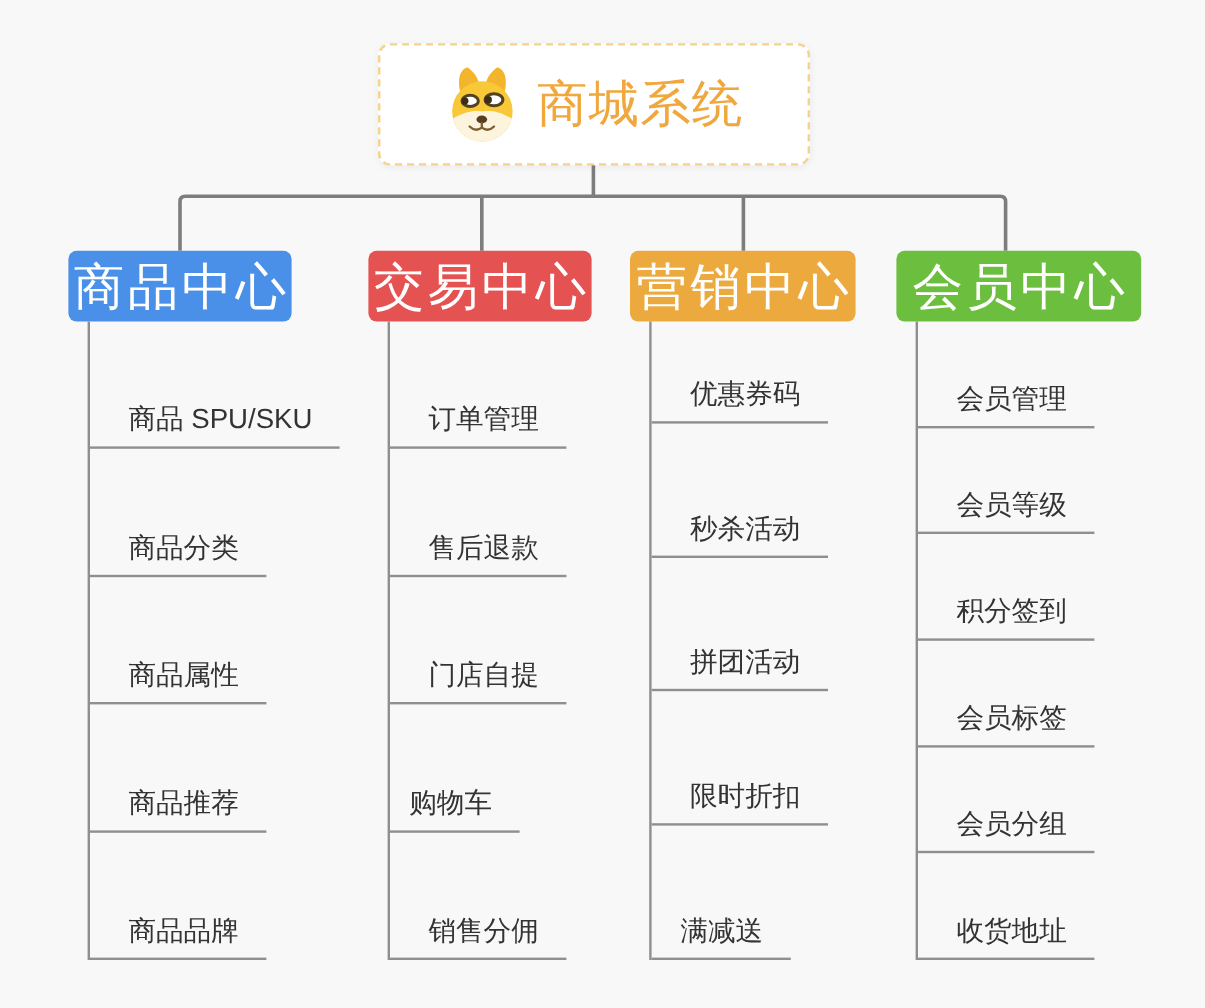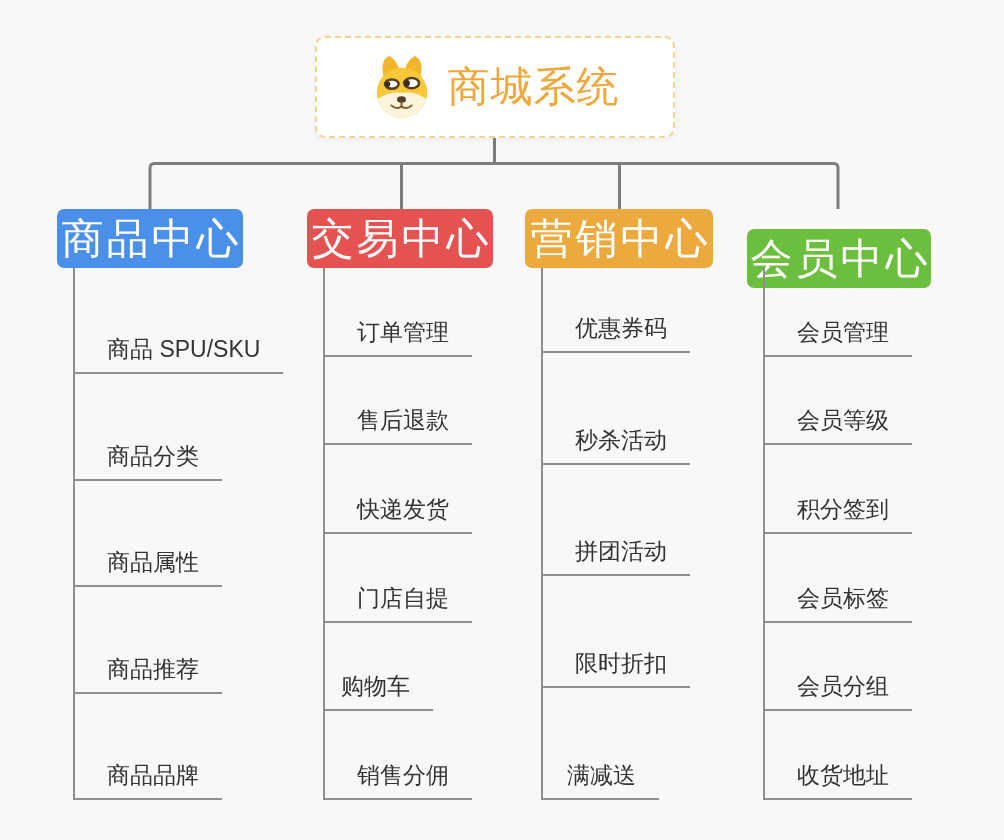--- a/index.html
+++ b/index.html
@@ -52,21 +52,21 @@
     color:#ffffff;
     font-size:42px;
     letter-spacing:3px;
     padding-left:3px; 
     white-space:nowrap;
     cursor:pointer;
   }
   .b0 .branch-header{width:186px;}
   .b1 .branch-header{width:186px;}
   .b2 .branch-header{width:188px;}
-  .b3 .branch-header{width:184px;margin-top:20px;}
+  .b3 .branch-header{width:204px;}
   .branch-children{
     position:absolute;
     left:16px;top:59px;
     height:532px;
     border-left:2px solid #8f8f8f;
     display:flex;flex-direction:column;align-items:flex-start;
   }
   .child-item{
     flex:1 1 0;
     box-sizing:border-box;
@@ -129,21 +129,20 @@
           <div class="child-item" style="border-bottom-color: rgb(143, 143, 143);">商品属性</div>
           <div class="child-item" style="border-bottom-color: rgb(143, 143, 143);">商品推荐</div>
           <div class="child-item" style="border-bottom-color: rgb(143, 143, 143);">商品品牌</div>
         </div>
       </div>
       <div class="branch b1">
         <div class="branch-header" style="background: rgb(228, 82, 81);">交易中心</div>
         <div class="branch-children" style="border-left-color: rgb(143, 143, 143);">
           <div class="child-item" style="border-bottom-color: rgb(143, 143, 143);">订单管理</div>
           <div class="child-item" style="border-bottom-color: rgb(143, 143, 143);">售后退款</div>
-          <div class="child-item" style="border-bottom-color: rgb(143, 143, 143);">快递发货</div>
           <div class="child-item" style="border-bottom-color: rgb(143, 143, 143);">门店自提</div>
           <div class="child-item" style="border-bottom-color: rgb(143, 143, 143); padding-left: 16px;">购物车</div>
           <div class="child-item" style="border-bottom-color: rgb(143, 143, 143);">销售分佣</div>
         </div>
       </div>
       <div class="branch b2">
         <div class="branch-header" style="background: rgb(236, 169, 61);">营销中心</div>
         <div class="branch-children" style="border-left-color: rgb(143, 143, 143); gap: 27px;">
           <div class="child-item" style="border-bottom-color: rgb(143, 143, 143);">优惠券码</div>
           <div class="child-item" style="border-bottom-color: rgb(143, 143, 143);">秒杀活动</div>

